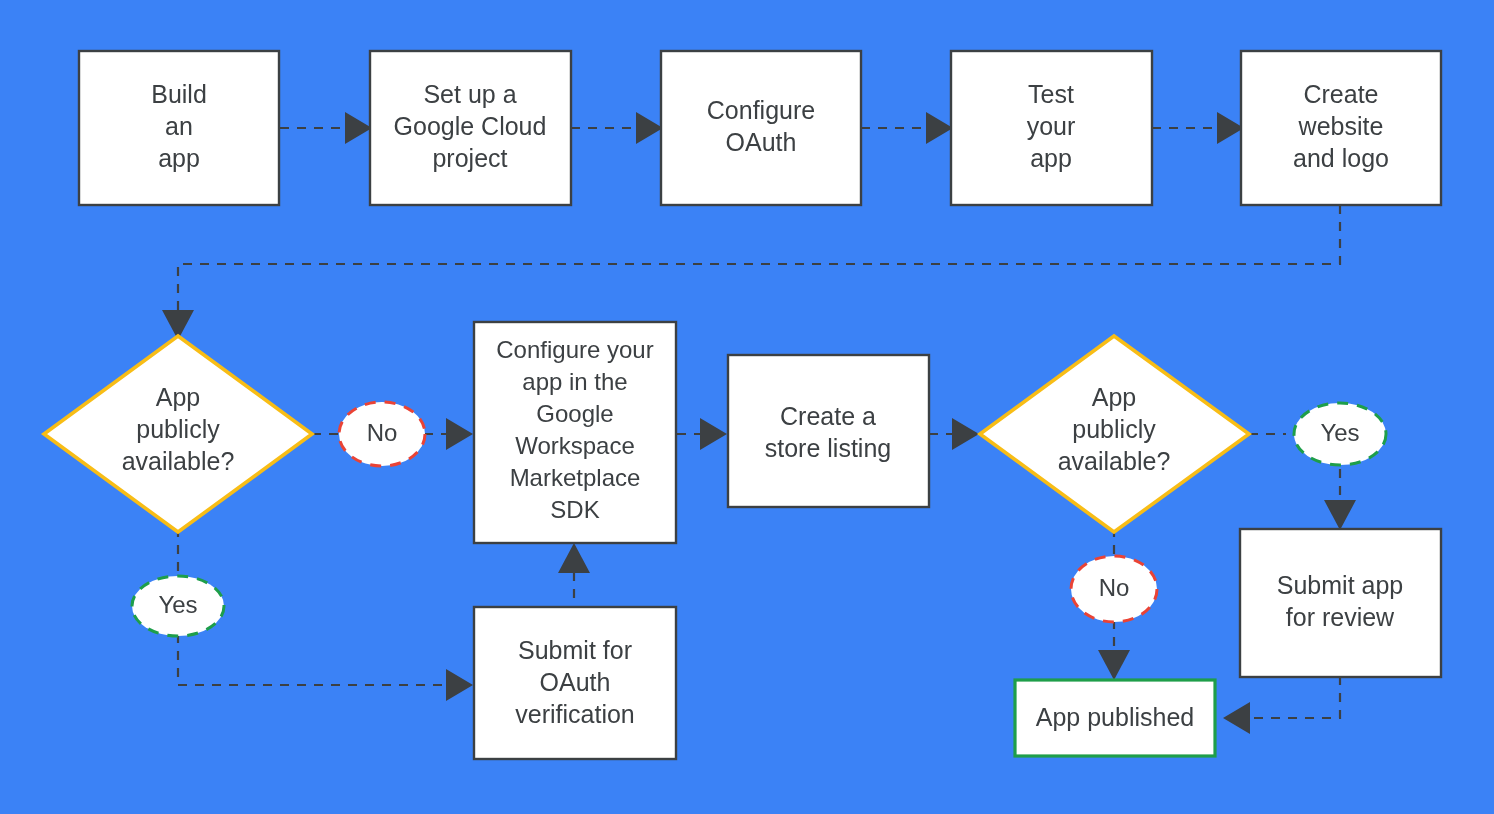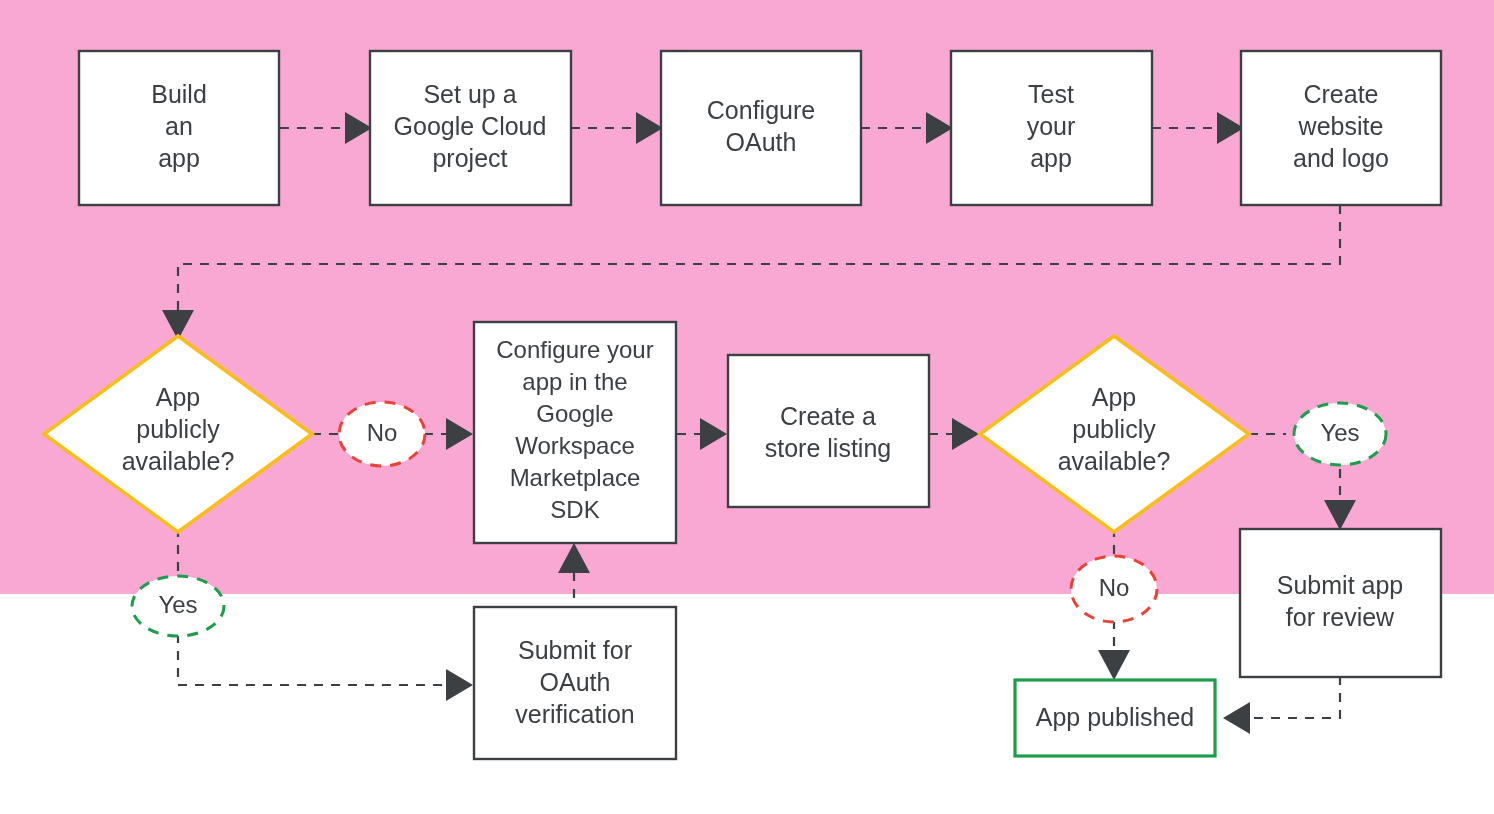--- a/index.html
+++ b/index.html
@@ -9,22 +9,22 @@
   }
   body {
     width: 1494px;
     height: 814px;
     overflow: hidden;
     font-family: "Liberation Sans", sans-serif;
   }
   #flow-root {
     position: relative;
     width: 1494px;
-    height: 594px;
-    background: #f9a8d4;
+    height: 814px;
+    background: #3b82f6;
   }
   svg#flow-svg {
     position: absolute;
     top: 0;
     left: 0;
     width: 1494px;
     height: 814px;
     display: block;
   }
   .node-rect {

